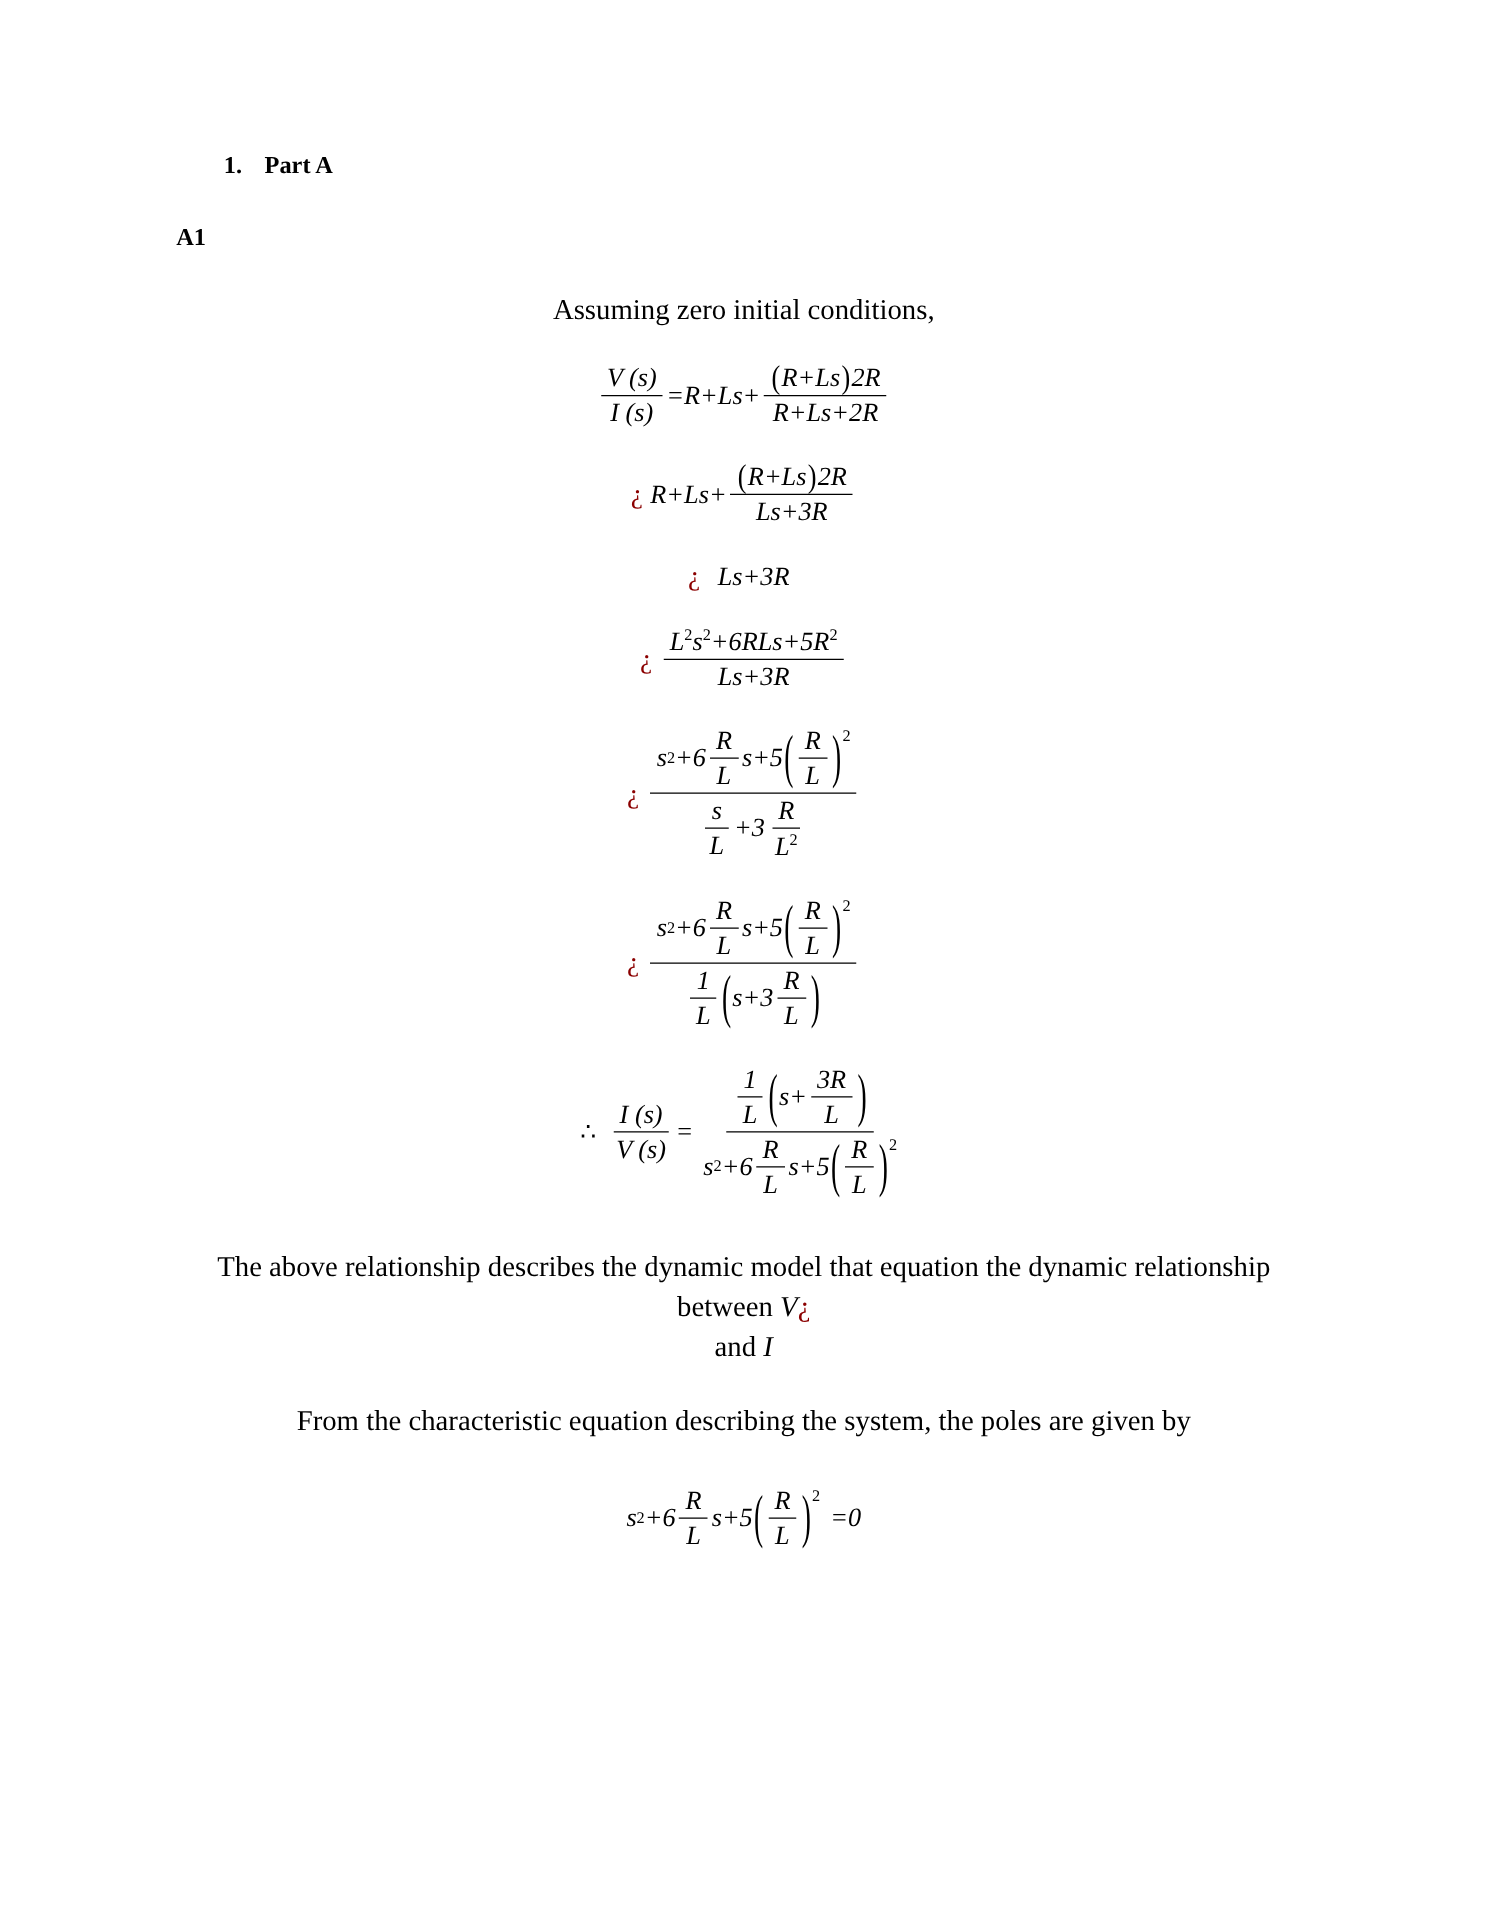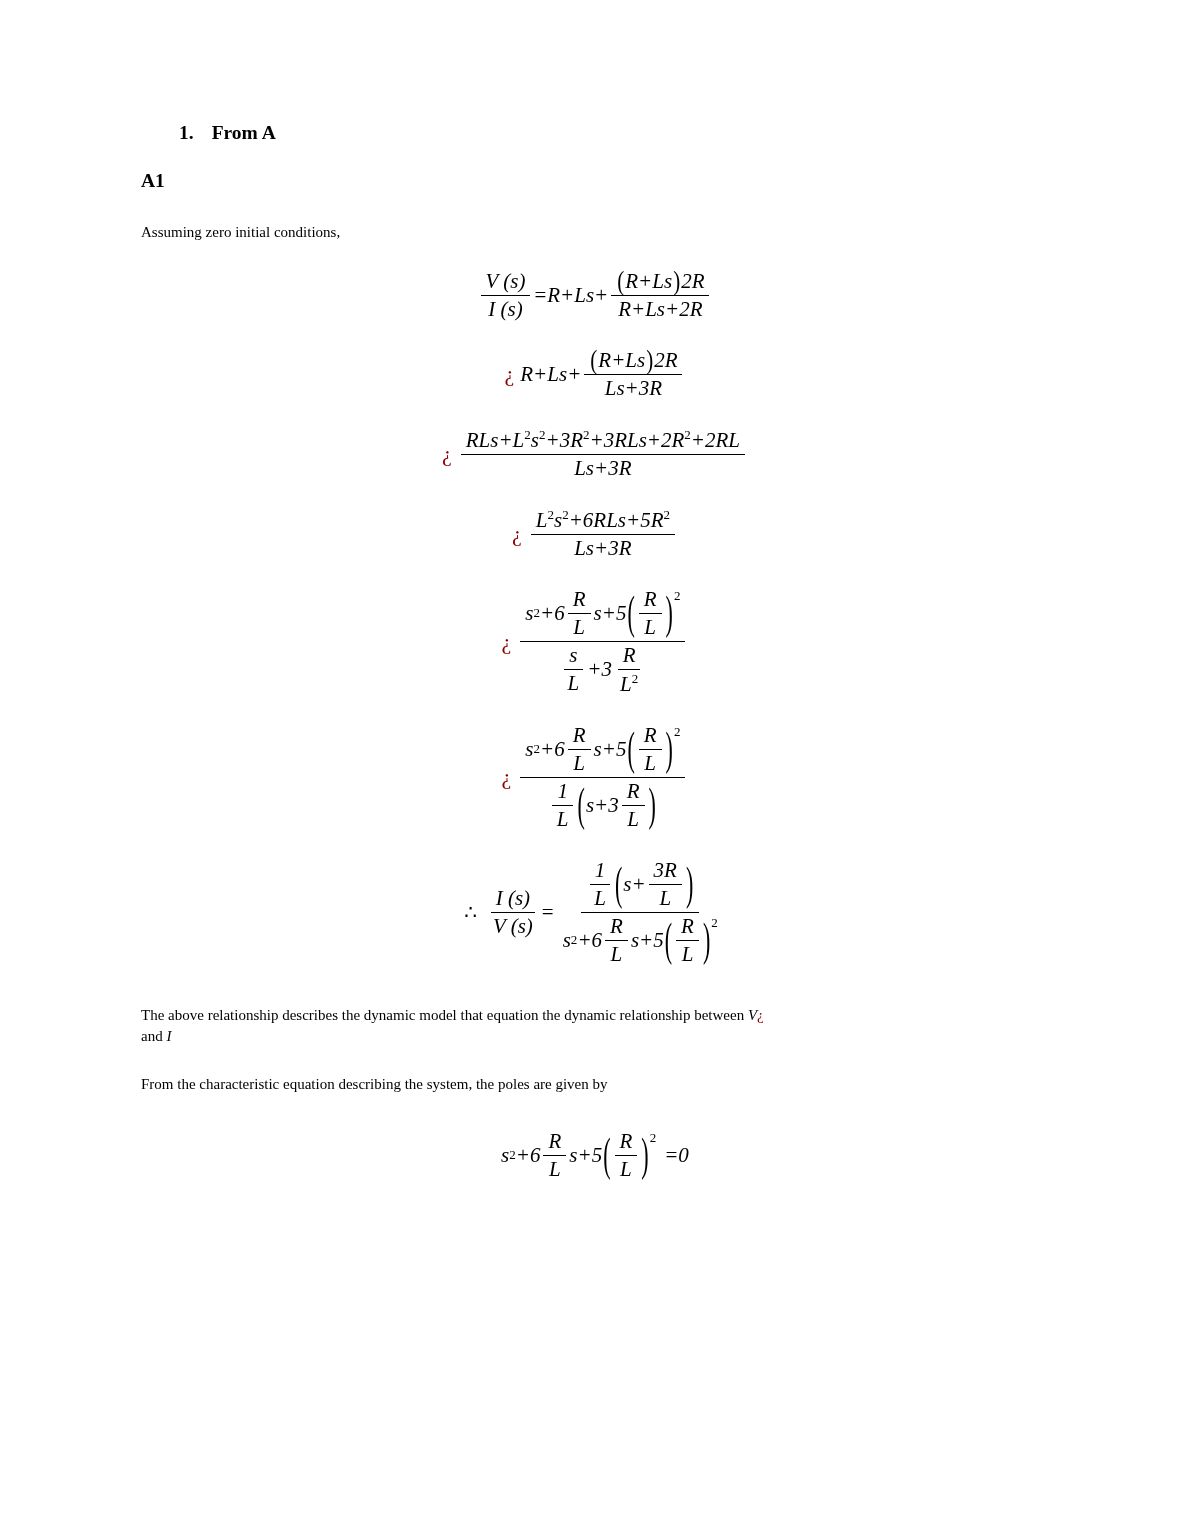--- a/index.html
+++ b/index.html
@@ -35,27 +35,28 @@
     font-weight: bold;
     margin: 0 0 0 38px;
     padding: 0;
     display: flex;
     gap: 18px;
     line-height: 1.35;
   }
   .heading-b {
     font-size: 19.5px;
     font-weight: bold;
-    margin: 22px 0 0 0;
+    margin: 32px 0 0 0;
     line-height: 1.35;
   }
   .para {
-    font-size: 15px;
+    font-size: 23px;
     margin: 27px 0 0 0;
     line-height: 1.4;
+    text-align: center;
   }
   .para i { font-style: italic; }
   .red { color: #8b0000; }
 
   
   .eq {
     display: flex;
     justify-content: center;
     align-items: center;
     font-family: "Liberation Serif", serif;
@@ -119,21 +120,21 @@
   }
 </style>
 </head>
 <body>
 
 <div class="page">
   <div class="content">
 
     <div class="list-heading">
       <span>1.</span>
-      <span>From A</span>
+      <span>Part A</span>
     </div>
 
     <div class="heading-b">A1</div>
 
     <div class="para">Assuming zero initial conditions,</div>
 
     <div class="eq">
       <span class="frac">
         <span class="num">V (s)</span>
         <span class="den">I (s)</span>
@@ -155,23 +156,20 @@
         <span class="num">
           <span class="psm">(</span><i>R</i>+<i>Ls</i><span class="psm">)</span>2<i>R</i>
         </span>
         <span class="den"><i>Ls</i>+3<i>R</i></span>
       </span>
     </div>
 
     <div class="eq">
       <span class="lead">¿</span>
       <span class="frac">
-        <span class="num">
-          <i>RLs</i>+<i>L</i><sup class="exn">2</sup><i>s</i><sup class="exn">2</sup>+3<i>R</i><sup class="exn">2</sup>+3<i>RLs</i>+2<i>R</i><sup class="exn">2</sup>+2<i>RL</i>
-        </span>
         <span class="den"><i>Ls</i>+3<i>R</i></span>
       </span>
     </div>
 
     <div class="eq">
       <span class="lead">¿</span>
       <span class="frac">
         <span class="num">
           <i>L</i><sup class="exn">2</sup><i>s</i><sup class="exn">2</sup>+6<i>RLs</i>+5<i>R</i><sup class="exn">2</sup>
         </span>

